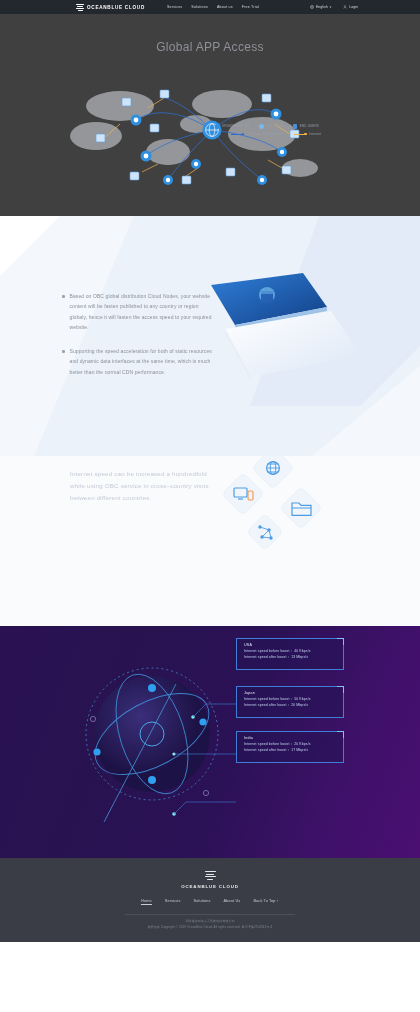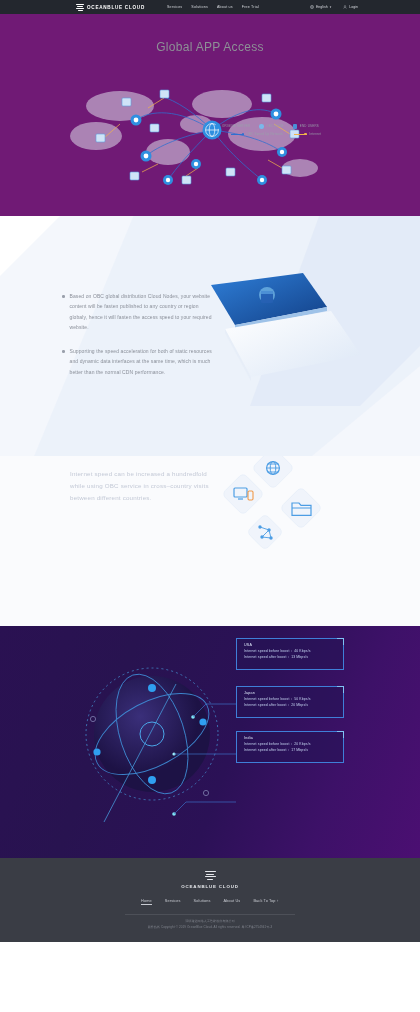--- a/index.html
+++ b/index.html
@@ -25,21 +25,21 @@
   .brand-logo i:nth-child(4){ width:5px; margin-left:1.5px; }
   .brand-name{ color:#fff; font-size:4.6px; letter-spacing:.75px; font-weight:700; }
   .nav{ display:flex; gap:9px; margin-left:22px; }
   .nav a{ color:#d4d7dc; font-size:3.6px; letter-spacing:.2px; text-decoration:none; }
   .topbar-right{ position:absolute; right:62px; display:flex; align-items:center; gap:12px; }
   .tb-item{ display:flex; align-items:center; gap:2px; color:#d4d7dc; font-size:3.6px; }
   .glyph{ width:4px; height:4px; }
   .glyph svg{ display:block; width:4px; height:4px; }
 
   
-  .hero{ background:#701a75; padding-top:26px; padding-bottom:12px; position:relative; }
+  .hero{ background:#404040; padding-top:26px; padding-bottom:12px; position:relative; }
   .hero h1{
     text-align:center; font-size:12px; color:#8d9096;
     font-weight:400; letter-spacing:.3px;
   }
   .mapwrap{ position:relative; width:420px; height:140px; margin-top:10px; }
   .mapwrap svg{ position:absolute; inset:0; }
   .legend{ position:absolute; left:215px; top:60px; }
   .legend-row{ display:flex; align-items:center; gap:9px; }
   .legend-row.r2{ margin-top:3.5px; margin-left:16px; gap:11px; }
   .lg{ display:flex; align-items:center; gap:2.5px; }

